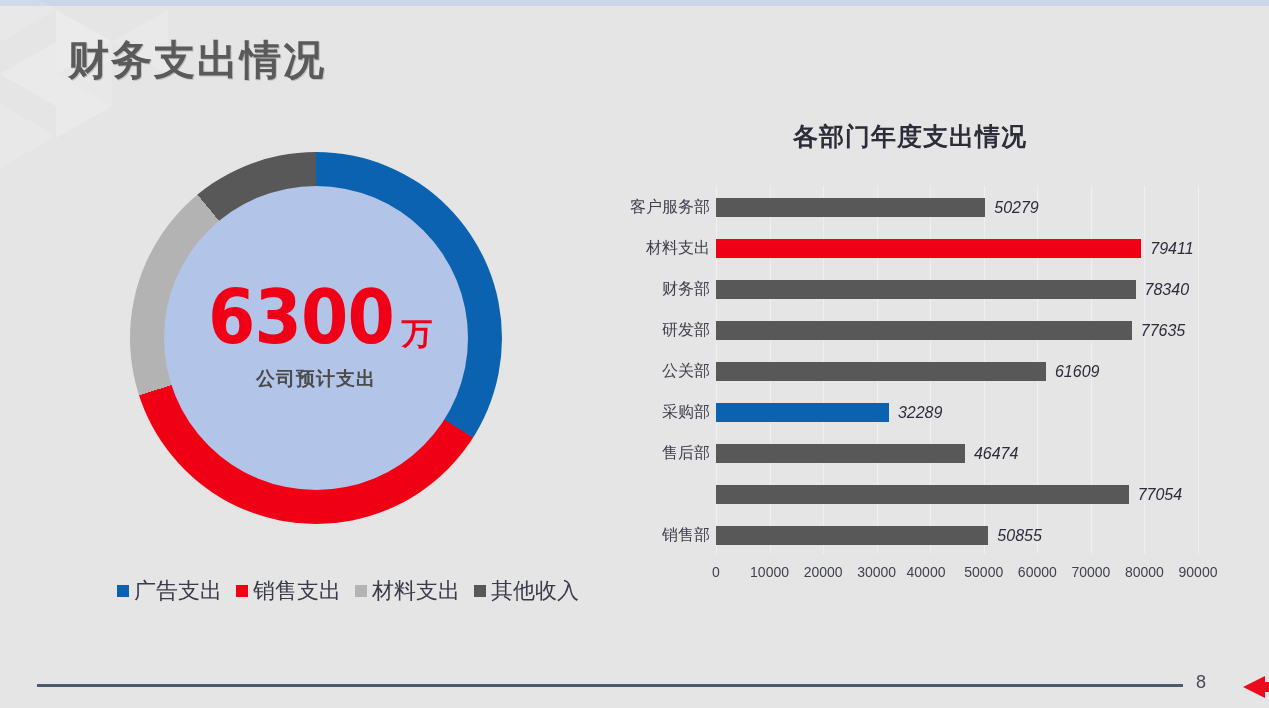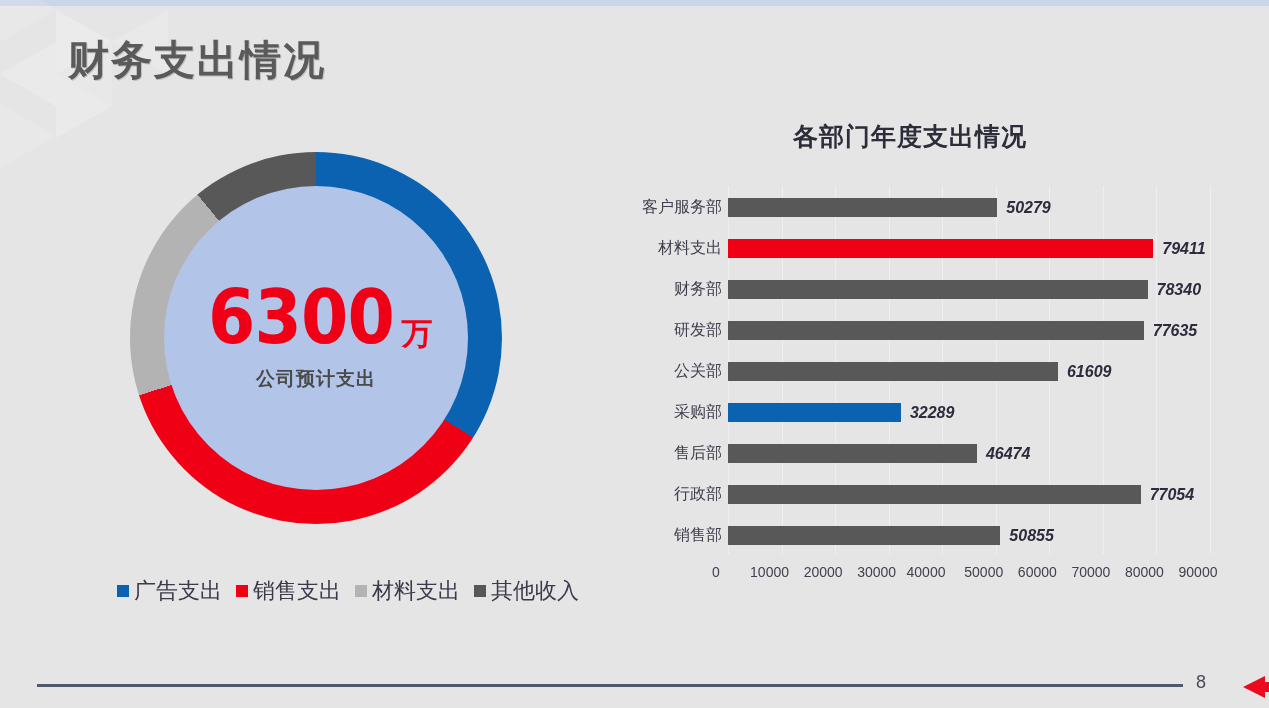--- a/index.html
+++ b/index.html
@@ -129,21 +129,21 @@
     left: 0; top: 0;
     width: 600px;
     text-align: center;
     font-size: 25px;
     font-weight: bold;
     color: #2d2d3a;
     letter-spacing: 1px;
   }
   .plot {
     position: absolute;
-    left: 12px; top: 66px;
+    left: 0; top: 66px;
     width: 600px; height: 374px;
   }
   .grid-line {
     position: absolute;
     top: 0;
     width: 1px;
     height: 368px;
     background: rgba(255,255,255,0.40);
   }
   .bar-row {
@@ -172,21 +172,21 @@
     position: absolute;
     left: 0; top: 10px;
     height: 19px;
   }
   .bar-value {
     position: absolute;
     top: 10px;
     height: 19px;
     line-height: 19px;
     font-size: 16px;
-    font-weight: bold;
+    font-weight: normal;
     font-style: italic;
     color: #2c2c3c;
     white-space: nowrap;
   }
   .axis {
     position: absolute;
     left: 0; top: 444px;
     width: 600px; height: 24px;
   }
   .tick {
@@ -313,21 +313,20 @@
           </div>
         </div>
         <div class="bar-row" style="top: 248px;">
           <div class="bar-label">售后部</div>
           <div class="bar-track" style="width: 482px;">
             <div class="bar-fill" style="width: 248.894px; background: rgb(88, 88, 88);"></div>
             <div class="bar-value" style="left: 257.894px;">46474</div>
           </div>
         </div>
         <div class="bar-row" style="top: 289px;">
-          <div class="bar-label">行政部</div>
           <div class="bar-track" style="width: 482px;">
             <div class="bar-fill" style="width: 412.667px; background: rgb(88, 88, 88);"></div>
             <div class="bar-value" style="left: 421.667px;">77054</div>
           </div>
         </div>
         <div class="bar-row" style="top: 330px;">
           <div class="bar-label">销售部</div>
           <div class="bar-track" style="width: 482px; padding-left: 24px;">
             <div class="bar-fill" style="width: 272.357px; background: rgb(88, 88, 88);"></div>
             <div class="bar-value" style="left: 281.357px;">50855</div>

